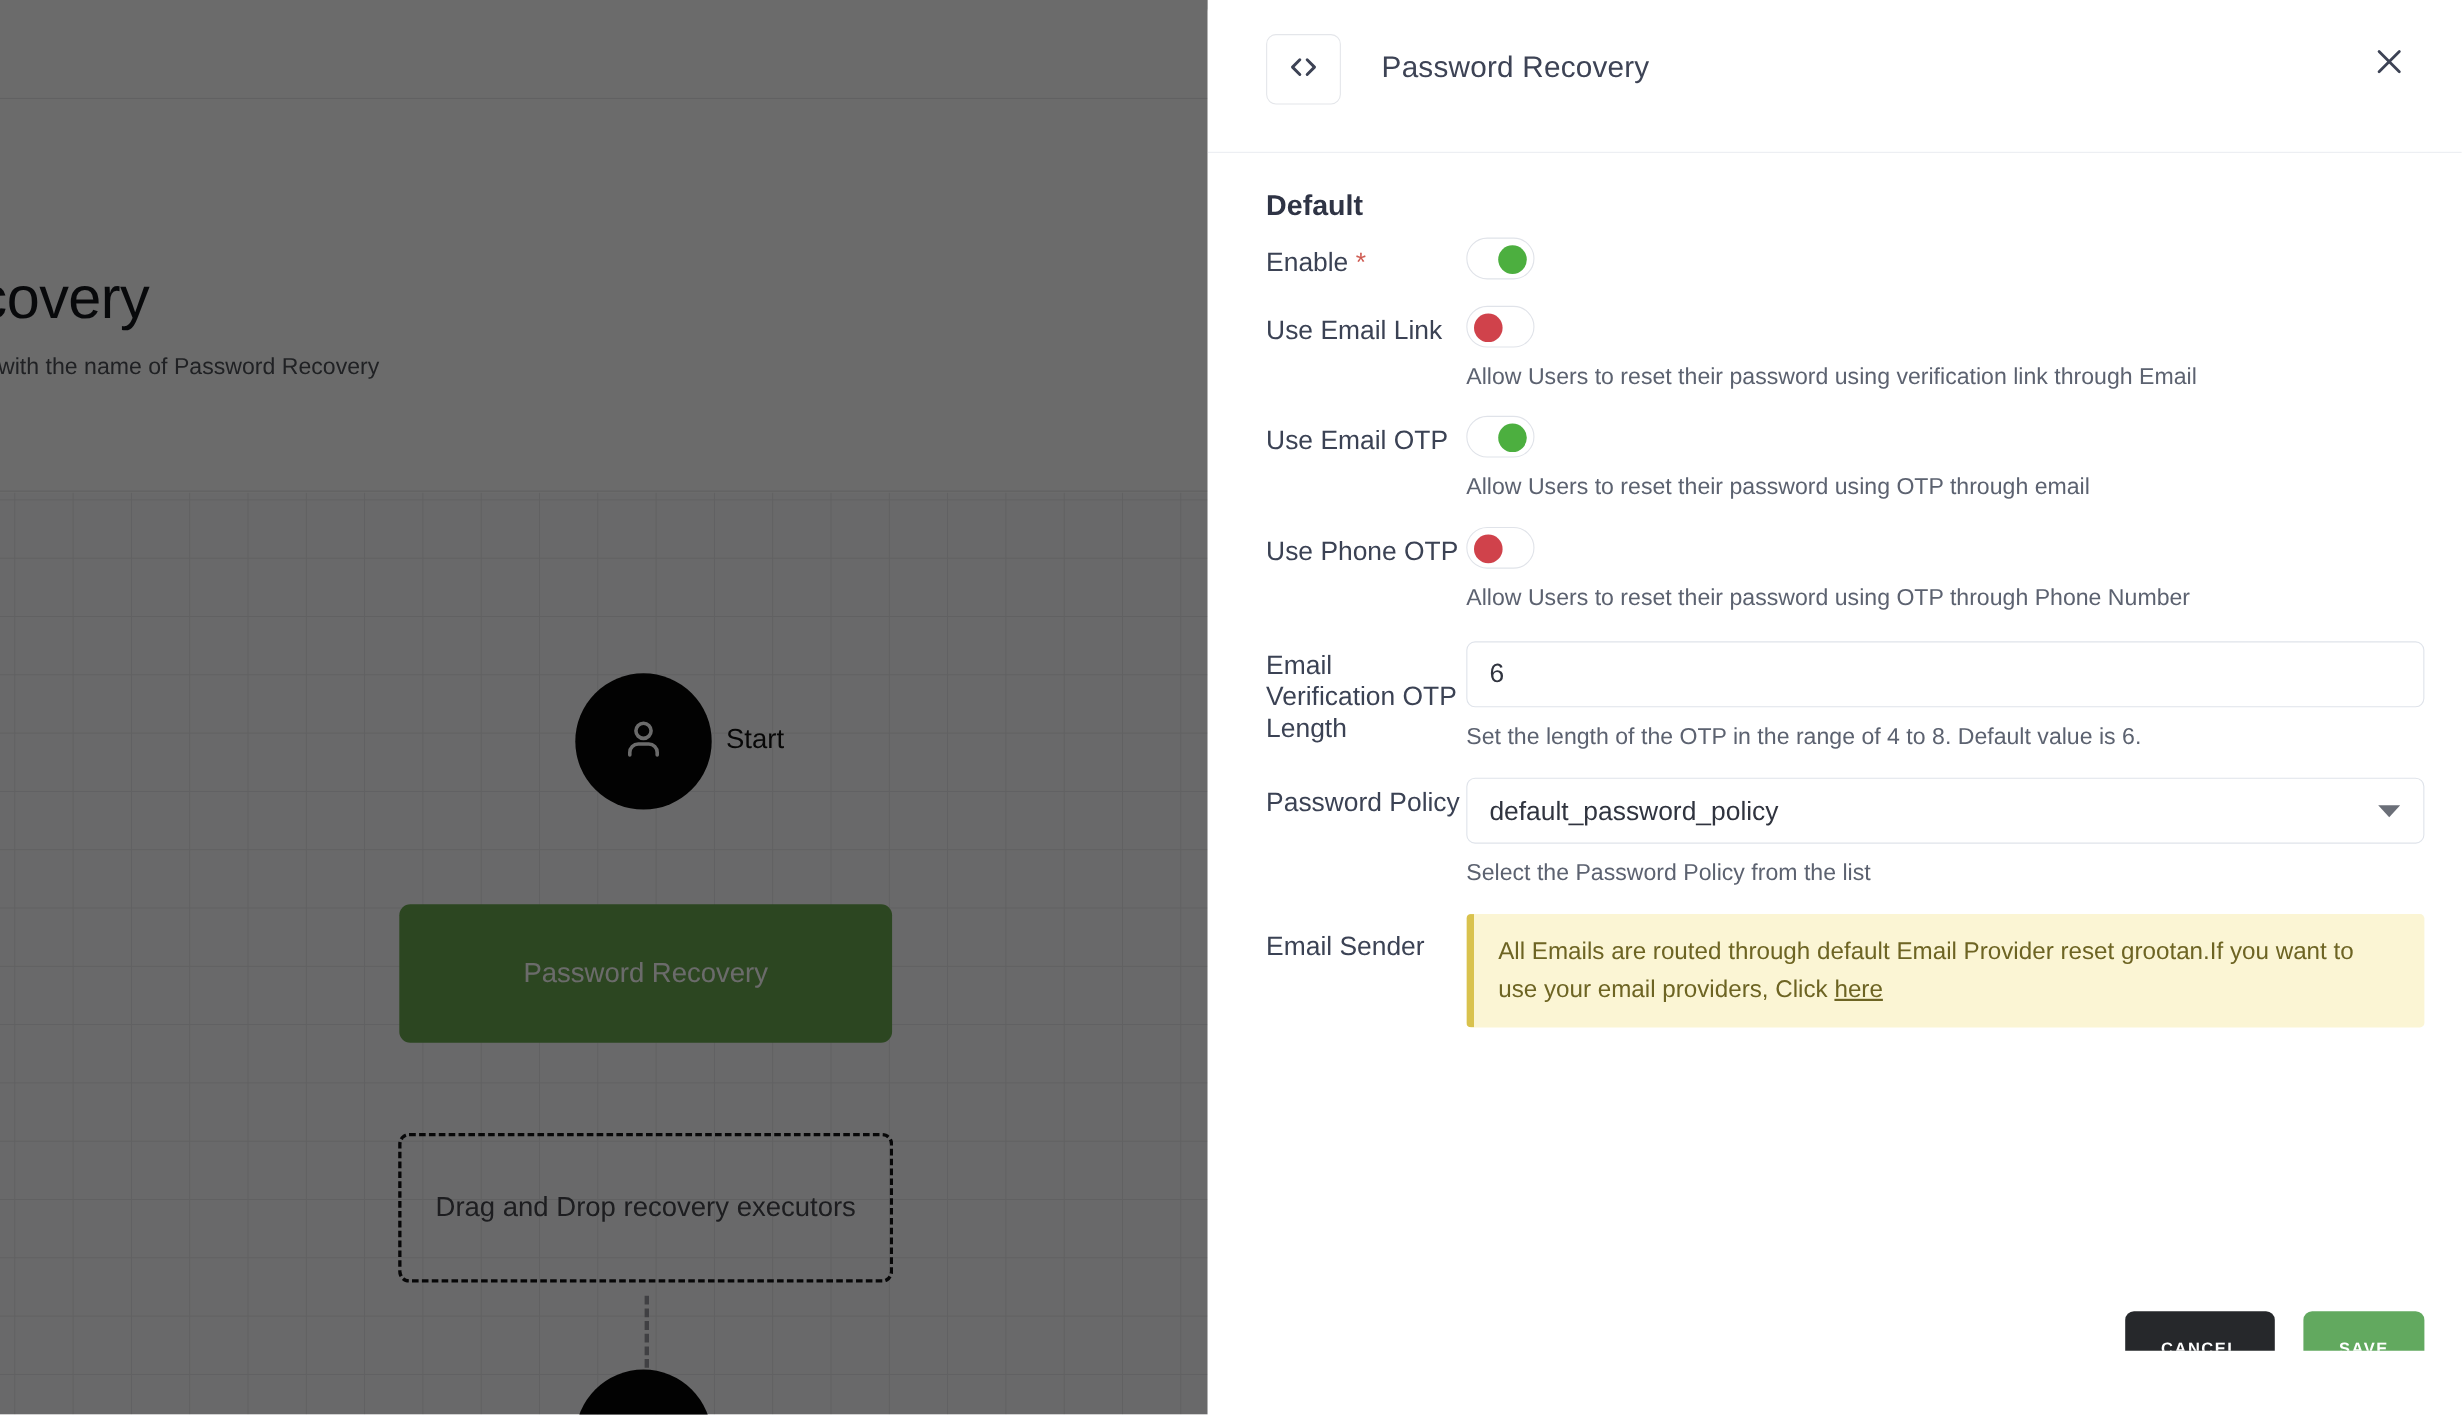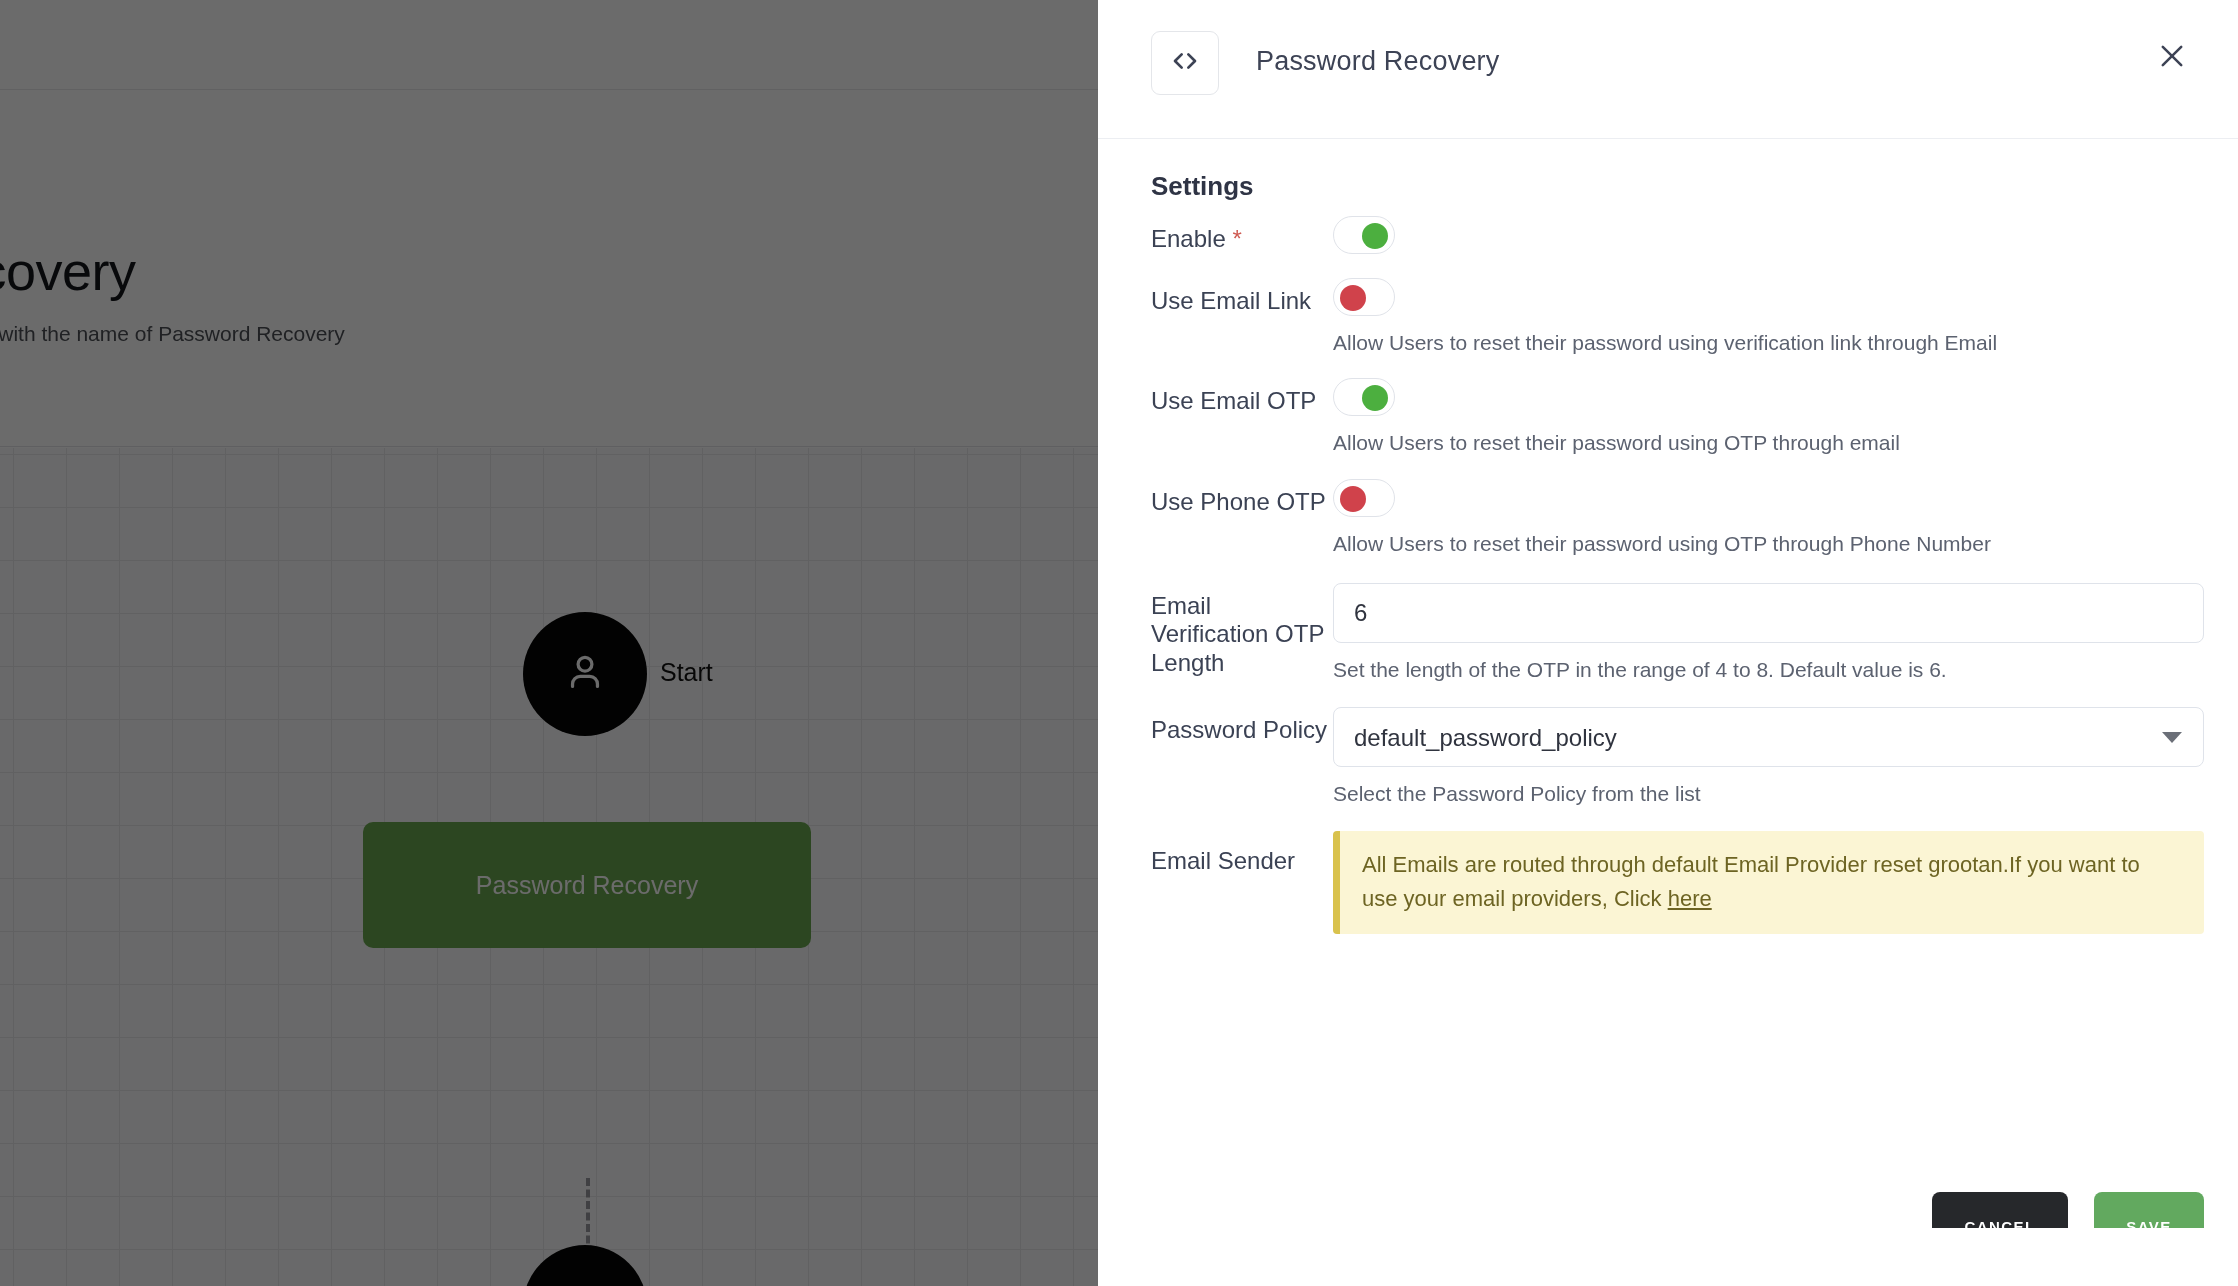--- a/index.html
+++ b/index.html
@@ -269,20 +269,21 @@
       <svg viewBox="0 0 24 24" fill="none" stroke="#ffffff" stroke-width="1.7" stroke-linecap="round" stroke-linejoin="round">
         <circle cx="12" cy="8" r="3.6"></circle>
         <path d="M5.5 19.5v-1.2a4 4 0 0 1 4-4h5a4 4 0 0 1 4 4v1.2"></path>
       </svg>
     </span>
   </div>
   <div class="node-start-label">Start</div>
 
   <div class="node-card">Password Recovery</div>
 
+  <div class="node-dropzone">Drag and Drop recovery executors</div>
 
   <div class="node-end"></div>
 
   <div id="dim-overlay"></div>
 </div>
 
 <div id="drawer">
 
   <div class="drawer-header">
     <div class="code-btn">
@@ -299,21 +300,21 @@
         <svg viewBox="0 0 24 24" fill="none" stroke="#3d4355" stroke-width="1.8" stroke-linecap="round">
           <line x1="5.5" y1="5.5" x2="18.5" y2="18.5"></line>
           <line x1="18.5" y1="5.5" x2="5.5" y2="18.5"></line>
         </svg>
       </span>
     </button>
   </div>
 
   <div class="drawer-body">
 
-    <div class="section-title">Settings</div>
+    <div class="section-title">Default</div>
 
     <div class="form">
 
       <div class="form-row" style="margin-bottom:24px;">
         <div class="row-label">
           <span>Enable</span><span class="req-star"> *</span>
         </div>
         <div class="row-control">
           <button class="toggle on">
             <span class="knob"></span>

